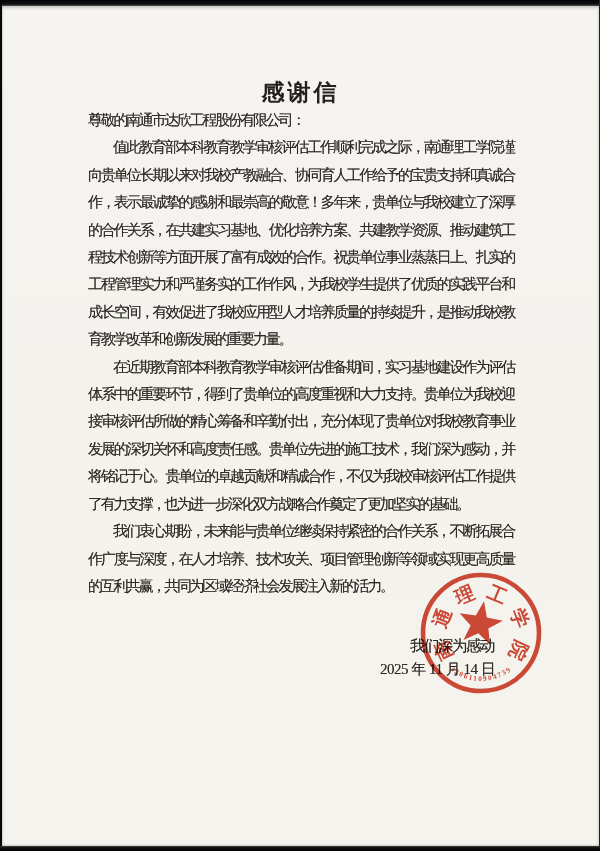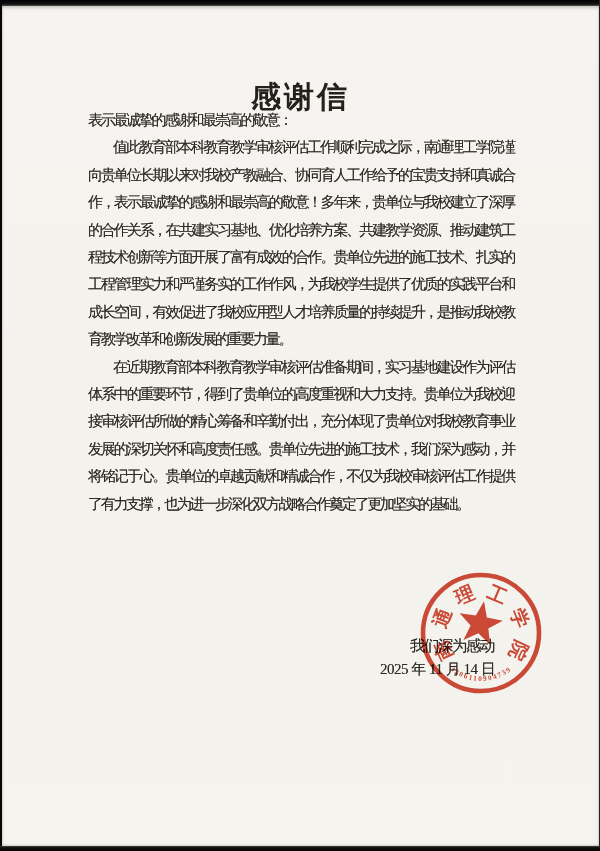--- a/index.html
+++ b/index.html
@@ -14,21 +14,21 @@
     position: absolute;
     top: 6px; left: 2px; right: 1px; bottom: 5px;
     background: linear-gradient(180deg, #f5f4f0 0%, #f3f2ed 45%, #f4f3ee 100%);
     box-shadow: inset 0 2px 3px rgba(120,120,110,0.35), inset 0 -1px 2px rgba(100,100,90,0.25);
     color: #2d2a26;
   }
   .title {
     position: absolute;
     top: 71px; left: 0; width: 100%;
     text-align: center;
-    font-size: 30px;
+    font-size: 23px;
     font-weight: bold;
     letter-spacing: 3px;
     color: #24211d;
   }
   .content {
     position: absolute;
     left: 86px; top: 101px; width: 426px;
     font-size: 15px;
     line-height: 27.4px;
     letter-spacing: -2.3px;
@@ -82,23 +82,24 @@
 <div class="edge-top-line"></div>
 <div class="edge-left-line"></div>
 <div class="edge-right-line"></div>
 <div class="edge-bottom-line"></div>
 
 <div class="paper">
 
   <div class="title">感谢信</div>
 
   <div class="content">
-    <p class="salutation">表示最诚挚的感谢和最崇高的敬意：</p>
-    <p>值此教育部本科教育教学审核评估工作顺利完成之际，南通理工学院谨向贵单位长期以来对我校产教融合、协同育人工作给予的宝贵支持和真诚合作，表示最诚挚的感谢和最崇高的敬意！多年来，贵单位与我校建立了深厚的合作关系，在共建实习基地、优化培养方案、共建教学资源、推动建筑工程技术创新等方面开展了富有成效的合作。贵单位先进的施工技术、扎实的工程管理实力和严谨务实的工作作风，为我校学生提供了优质的实践平台和成长空间，有效促进了我校应用型人才培养质量的持续提升，是推动我校教育教学改革和创新发展的重要力量。</p>
+    <p class="salutation">尊敬的南通市达欣工程股份有限公司：</p>
+    <p>值此教育部本科教育教学审核评估工作顺利完成之际，南通理工学院谨向贵单位长期以来对我校产教融合、协同育人工作给予的宝贵支持和真诚合作，表示最诚挚的感谢和最崇高的敬意！多年来，贵单位与我校建立了深厚的合作关系，在共建实习基地、优化培养方案、共建教学资源、推动建筑工程技术创新等方面开展了富有成效的合作。祝贵单位事业蒸蒸日上、扎实的工程管理实力和严谨务实的工作作风，为我校学生提供了优质的实践平台和成长空间，有效促进了我校应用型人才培养质量的持续提升，是推动我校教育教学改革和创新发展的重要力量。</p>
     <p>在近期教育部本科教育教学审核评估准备期间，实习基地建设作为评估体系中的重要环节，得到了贵单位的高度重视和大力支持。贵单位为我校迎接审核评估所做的精心筹备和辛勤付出，充分体现了贵单位对我校教育事业发展的深切关怀和高度责任感。贵单位先进的施工技术，我们深为感动，并将铭记于心。贵单位的卓越贡献和精诚合作，不仅为我校审核评估工作提供了有力支撑，也为进一步深化双方战略合作奠定了更加坚实的基础。</p>
+    <p>我们衷心期盼，未来能与贵单位继续保持紧密的合作关系，不断拓展合作广度与深度，在人才培养、技术攻关、项目管理创新等领域实现更高质量的互利共赢，共同为区域经济社会发展注入新的活力。</p>
   </div>
 
   <div class="sign-name">我们深为感动</div>
   <div class="sign-date">2025 年 11 月 14 日</div>
 
   <svg class="seal" viewBox="0 0 132 132">
     <g fill="#cf3520" stroke="none">
 
       <circle cx="65" cy="63" r="58" fill="none" stroke="#cf3520" stroke-width="4.6" opacity="0.95"></circle>
 

